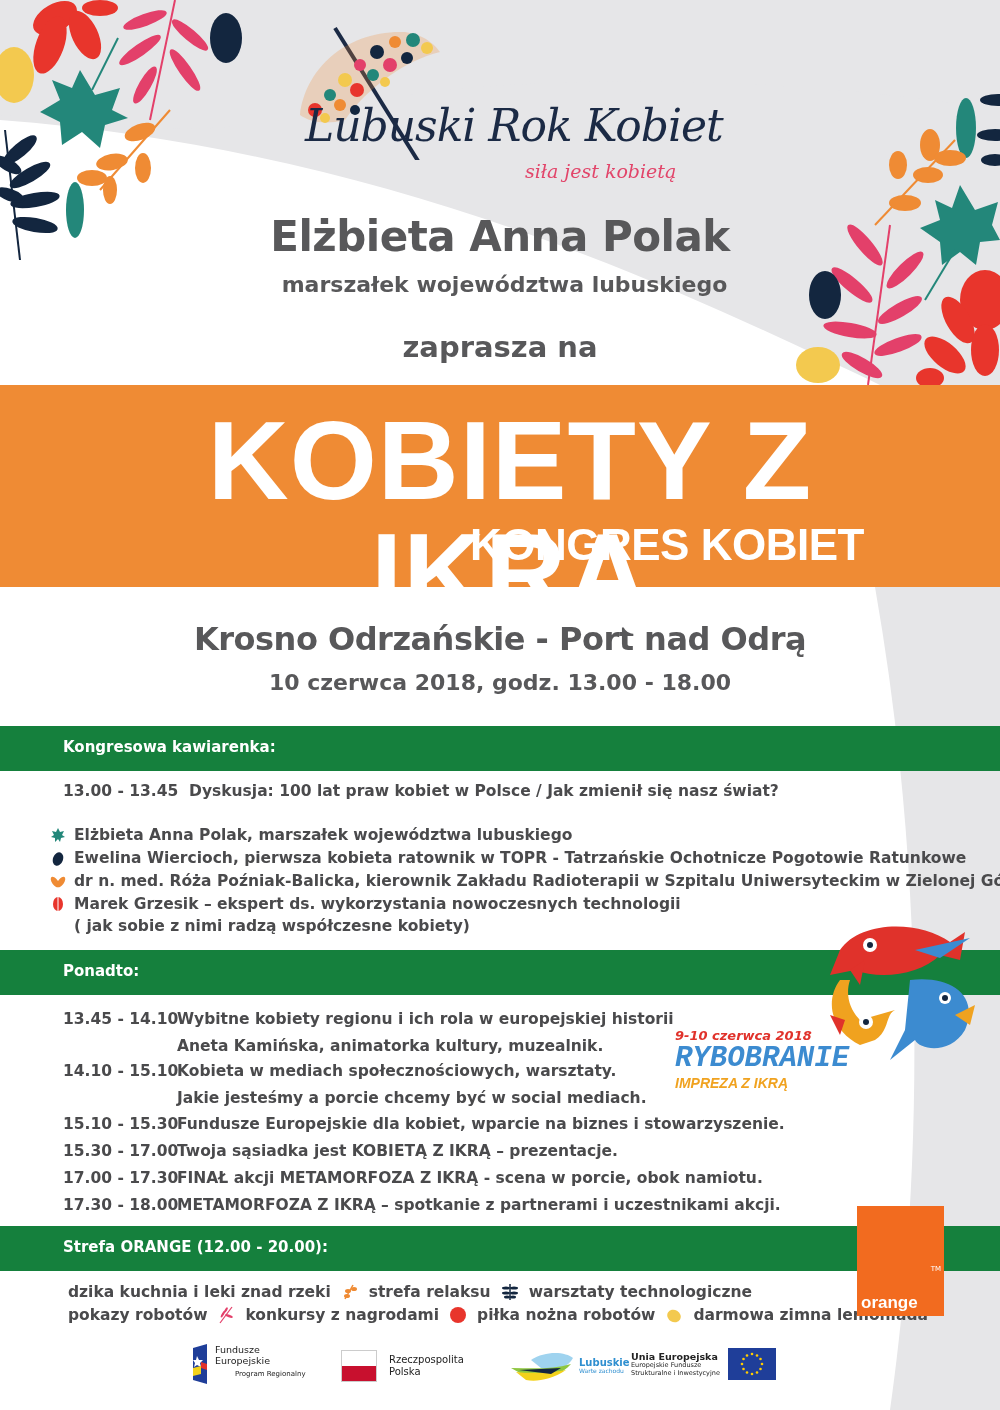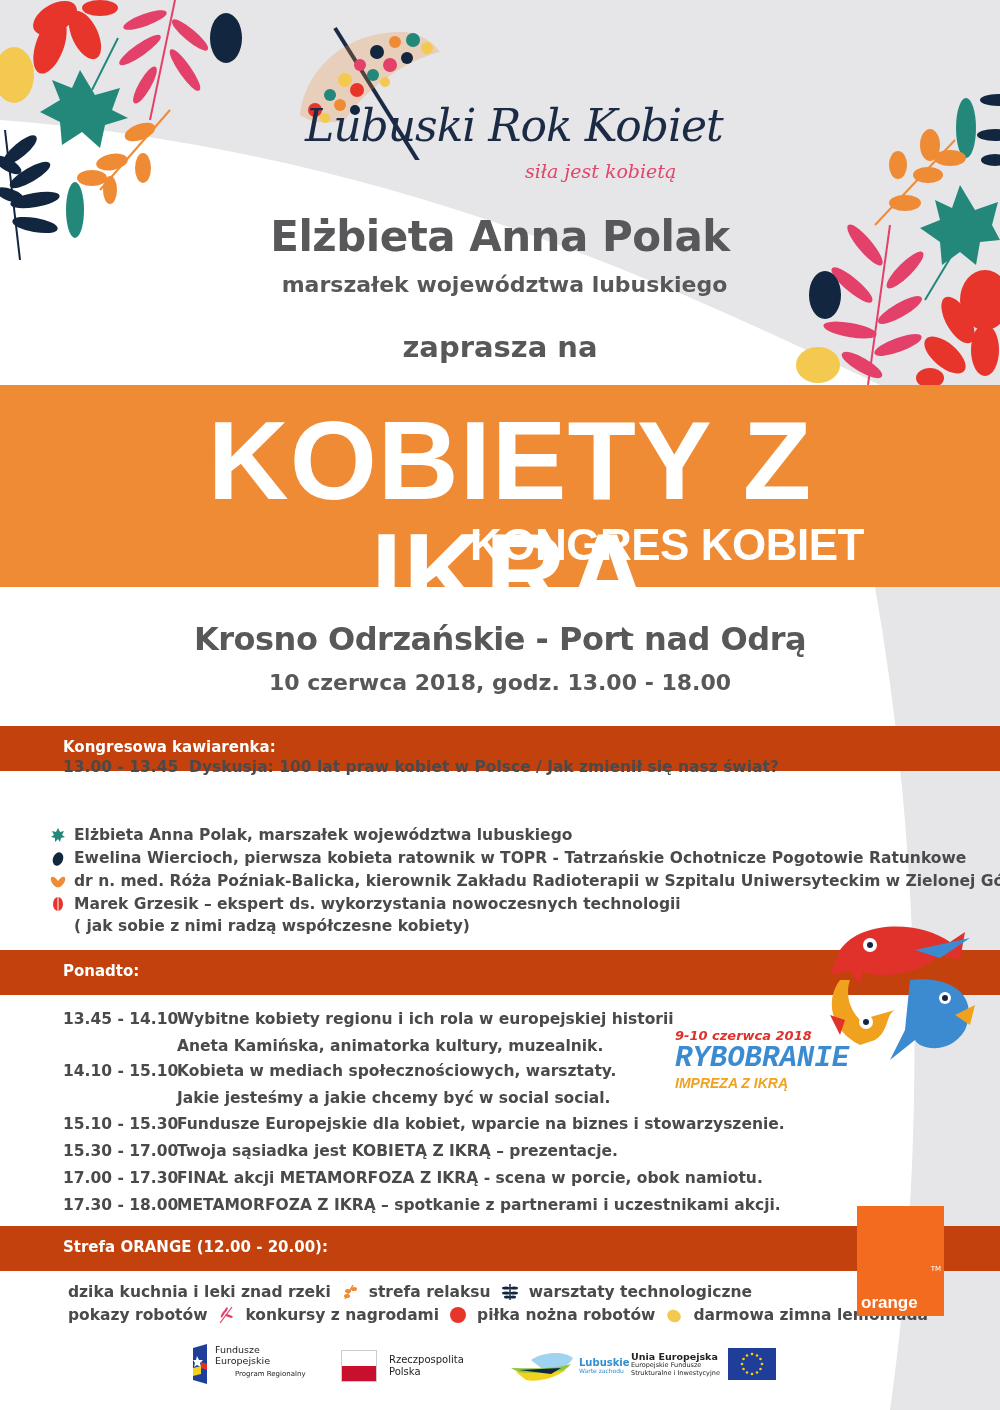--- a/index.html
+++ b/index.html
@@ -19,21 +19,21 @@
   .host-role { top: 272px; font-size: 22px; font-weight: bold; color: #58585a; z-index: 2; padding-left: 9px; }
   .invites { top: 330px; font-size: 29px; font-weight: bold; color: #58585a; z-index: 2; }
 
   .band-main { position: absolute; left: 0; top: 385px; width: 1000px; height: 202px; background: #ef8b34; z-index: 3; }
   .title-main { position: absolute; left: 60px; top: 20px; width: 900px; text-align: center; font-family: "Liberation Sans", sans-serif; font-weight: bold; font-size: 112px; color: #ffffff; letter-spacing: 1px; line-height: 1; }
   .title-sub { position: absolute; left: 470px; top: 138px; font-family: "Liberation Sans", sans-serif; font-weight: bold; font-size: 44px; color: #ffffff; line-height: 1; letter-spacing: -0.5px; white-space: nowrap; }
 
   .location { top: 620px; font-size: 32px; font-weight: bold; color: #58585a; z-index: 2; letter-spacing: -0.5px; }
   .date { top: 670px; font-size: 22px; font-weight: bold; color: #58585a; z-index: 2; }
 
-  .section-band { position: absolute; left: 0; width: 1000px; height: 45px; background: #c2410c; z-index: 3; }
+  .section-band { position: absolute; left: 0; width: 1000px; height: 45px; background: #15803d; z-index: 3; }
   .section-band span { position: absolute; left: 63px; top: 12px; font-size: 15px; font-weight: bold; color: #ffffff; }
 
   .text-line { position: absolute; font-size: 15.5px; font-weight: bold; color: #4a4a4c; white-space: nowrap; z-index: 4; }
   .speaker { position: absolute; left: 50px; font-size: 15.5px; font-weight: bold; color: #4a4a4c; white-space: nowrap; z-index: 4; display: flex; align-items: center; }
   .speaker .leaf { width: 16px; height: 16px; margin-right: 8px; display: inline-block; }
 
   .sched-time { display: inline-block; width: 114px; }
 
   .orange-logo { position: absolute; left: 857px; top: 1206px; width: 87px; height: 110px; background: #f26b1f; z-index: 5; }
   .orange-logo span { position: absolute; left: 4px; bottom: 3px; font-family: "Liberation Sans", sans-serif; font-weight: bold; font-size: 17px; color: #fff; }
@@ -187,21 +187,21 @@
   <div class="title-main">KOBIETY Z IKRĄ</div>
   <div class="title-sub">KONGRES KOBIET</div>
 </div>
 
 <div class="abs center location">Krosno Odrzańskie - Port nad Odrą</div>
 <div class="abs center date">10 czerwca 2018, godz. 13.00 - 18.00</div>
 
 <div class="section-band" style="top:726px">
   <span>Kongresowa kawiarenka:</span>
 </div>
-<div class="text-line" style="left:63px;top:758px">
+<div class="text-line" style="left:63px;top:782px">
   <span>13.00 - 13.45</span>&nbsp;
   <span>Dyskusja: 100 lat praw kobiet w Polsce / Jak zmienił się nasz świat?</span>
 </div>
 
 <div class="speaker" style="top:826px">
   <svg class="leaf" viewBox="0 0 16 16">
       <polygon points="8,1 10,5 14,4 12,8 15,10 11,11 10,15 8,12 5,15 5,11 1,10 4,8 2,4 6,5" fill="#23877a"></polygon>
     </svg>
   <span>Elżbieta Anna Polak, marszałek województwa lubuskiego</span>
 </div>
@@ -231,21 +231,21 @@
   <span>Ponadto:</span>
 </div>
 
 <div class="text-line" style="left:63px;top:1010px">
   <span class="sched-time">13.45 - 14.10</span><span>Wybitne kobiety regionu i ich rola w europejskiej historii</span>
 </div>
 <div class="text-line" style="left:177px;top:1037px">Aneta Kamińska, animatorka kultury, muzealnik.</div>
 <div class="text-line" style="left:63px;top:1062px">
   <span class="sched-time">14.10 - 15.10</span><span>Kobieta w mediach społecznościowych, warsztaty.</span>
 </div>
-<div class="text-line" style="left:177px;top:1089px">Jakie jesteśmy a jakie chcemy być w social social.</div>
+<div class="text-line" style="left:177px;top:1089px">Jakie jesteśmy a porcie chcemy być w social mediach.</div>
 <div class="text-line" style="left:63px;top:1115px">
   <span class="sched-time">15.10 - 15.30</span><span>Fundusze Europejskie dla kobiet, wparcie na biznes i stowarzyszenie.</span>
 </div>
 <div class="text-line" style="left:63px;top:1142px">
   <span class="sched-time">15.30 - 17.00</span><span>Twoja sąsiadka jest KOBIETĄ Z IKRĄ – prezentacje.</span>
 </div>
 <div class="text-line" style="left:63px;top:1169px">
   <span class="sched-time">17.00 - 17.30</span><span>FINAŁ akcji METAMORFOZA Z IKRĄ - scena w porcie, obok namiotu.</span>
 </div>
 <div class="text-line" style="left:63px;top:1196px">

